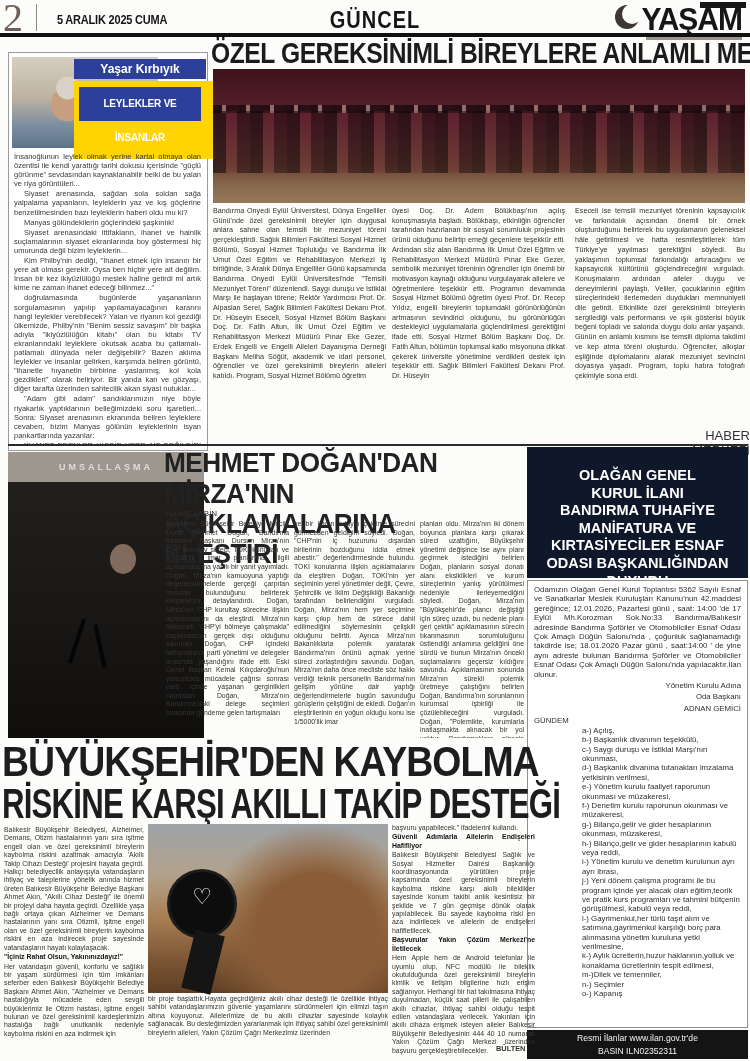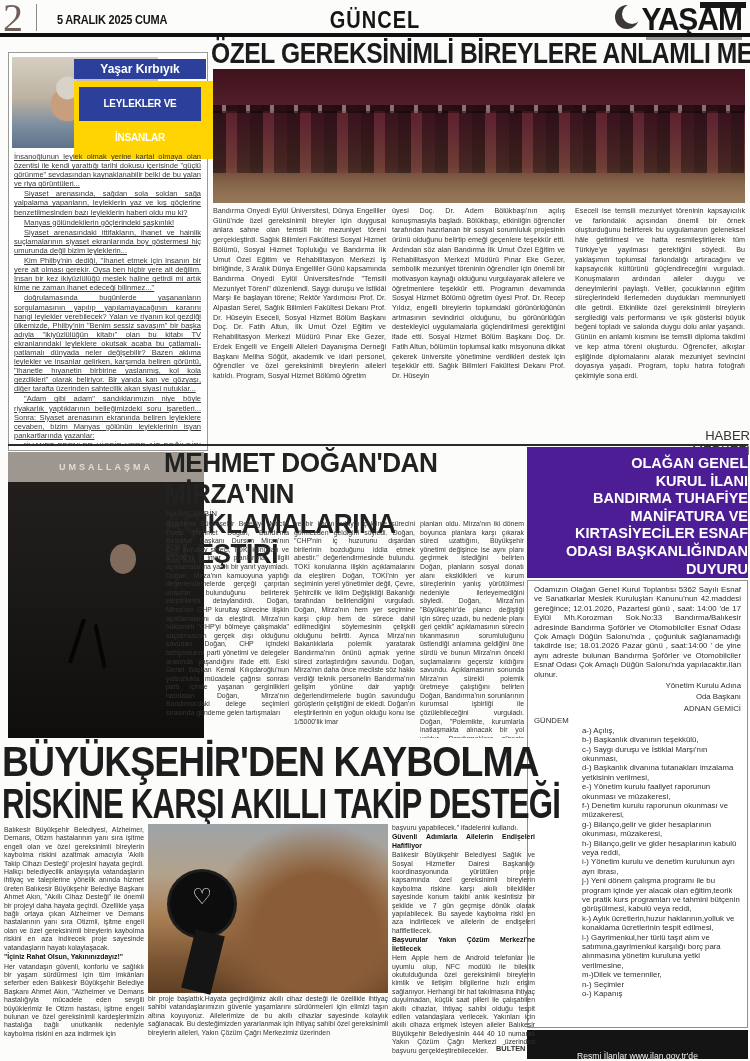--- a/index.html
+++ b/index.html
@@ -27,21 +27,21 @@
     background:
       radial-gradient(circle at 38% 34%,#d9d2c9 10%,rgba(0,0,0,0) 11%),
       radial-gradient(circle at 38% 52%,#c89f7e 16%,rgba(0,0,0,0) 17%),
       linear-gradient(180deg,#d6cfc2 0%,#bdb2a0 45%,#7d8ea0 75%,#5d728a 100%);}
   .op-author{left:74px;top:59px;width:132px;height:20px;background:#2b3f9b;color:#fff;
     font-size:12px;font-weight:bold;text-align:center;line-height:20px;}
   .op-title-wrap{left:74px;top:81px;width:132px;height:46px;background:#ffd400;padding:16px;}
   .op-title-inner{position:absolute;left:5px;top:6px;width:122px;height:34px;background:#2b3f9b;color:#fff;
     font-size:10px;font-weight:bold;text-align:center;line-height:34px;letter-spacing:-.2px;}
   .op-body{left:14px;top:152px;width:187px;height:292px;font-size:7.5px;line-height:9.1px;color:#3a3a3a;}
-  .op-body p{margin:0 0 1px 0;text-indent:10px;text-decoration:underline;}
+  .op-body p{margin:0 0 1px 0;text-indent:10px;}
   .op-body p.noindent{text-indent:0;}
   
   .a1-headline{left:211px;top:36px;width:537px;height:30px;font-size:28px;font-weight:bold;
     letter-spacing:-.5px;transform:scale(.88,1.08);transform-origin:left top;color:#1b1b1b;white-space:nowrap;}
   .a1-photo{left:213px;top:69px;width:532px;height:134px;
     background:linear-gradient(180deg,#3f121c 0%,#5a2430 40%,#6e4436 72%,#8a6a4e 88%,#96785a 100%);}
   .a1-figures{position:absolute;left:0;top:42px;width:100%;height:62px;
     background:repeating-linear-gradient(90deg,rgba(15,4,8,.55) 0 13px,rgba(110,40,52,.28) 13px 24px,rgba(30,8,14,.5) 24px 37px);}
   .a1-caps{position:absolute;left:0;top:36px;width:100%;height:8px;
     background:repeating-linear-gradient(90deg,rgba(0,0,0,.55) 0 9px,rgba(205,185,170,.5) 9px 13px,rgba(0,0,0,.5) 13px 24px);}
@@ -55,29 +55,29 @@
     font-size:9px;font-weight:bold;letter-spacing:3px;text-align:center;line-height:30px;opacity:.85;}
   .a2-face{position:absolute;left:52%;top:32%;width:26px;height:30px;border-radius:50%;background:#8d7465;opacity:.9;}
   .a2-mic{position:absolute;left:34%;top:58%;width:4px;height:46px;background:#050505;transform:rotate(18deg);}
   .a2-mic2{position:absolute;left:46%;top:60%;width:4px;height:44px;background:#050505;transform:rotate(-12deg);}
   .a2-headline{left:164px;top:448px;width:360px;font-size:27px;font-weight:bold;line-height:29px;
     letter-spacing:-.5px;transform:scale(.97,1.05);transform-origin:left top;color:#222;}
   .a2-byline{left:166px;top:509px;font-size:8px;font-weight:normal;color:#2e2e2e;}
   .a2-col{top:520px;height:218px;font-size:6.9px;line-height:8.6px;color:#333;}
   .a2-c1{left:166px;width:123px;} .a2-c2{left:294px;width:121px;} .a2-c3{left:420px;width:104px;}
   
-  .no-head{left:527px;top:447px;width:221px;height:131px;background:#4c1d95;color:#fff;
-    text-align:right;font-weight:bold;font-size:14.5px;line-height:17.6px;padding-top:8px;box-sizing:border-box;}
+  .no-head{left:527px;top:447px;width:221px;height:131px;background:#0f172a;color:#fff;
+    text-align:center;font-weight:bold;font-size:14.5px;line-height:17.6px;padding-top:20px;box-sizing:border-box;}
   .no-body{left:527px;top:580px;width:221px;height:448px;border:1px solid #8f8f8f;background:#fff;
     box-sizing:border-box;padding:4px 6px;font-size:7.8px;line-height:9.4px;color:#2e2e2e;}
   .no-sig{text-align:right;margin-top:2px;}
   .no-agenda-title{margin-top:3px;}
   .no-item{margin:0;padding-left:48px;}
   .no-foot{left:527px;top:1030px;width:221px;height:29px;background:#141414;color:#f2f2f2;
-    text-align:center;font-size:8.6px;line-height:13px;padding-top:20px;box-sizing:border-box;}
+    text-align:center;font-size:8.6px;line-height:13px;padding-top:2px;box-sizing:border-box;}
   
   .a3-line{left:2px;width:535px;font-weight:bold;color:#1d1d1d;white-space:nowrap;}
   .a3-l1{top:737px;font-size:39px;transform:scale(.96,1.1);transform-origin:left top;letter-spacing:-1px;}
   .a3-l2{top:779px;font-size:39px;transform:scale(.80,1.1);transform-origin:left top;letter-spacing:-1px;}
   .a3-col{font-size:6.9px;line-height:8.4px;color:#333;}
   .a3-left{left:4px;top:826px;width:140px;height:231px;}
   .a3-sub{font-weight:bold;color:#111;margin:1px 0;}
   .a3-photo{left:148px;top:824px;width:240px;height:169px;
     background:
       radial-gradient(circle at 70% 65%,#8a5d38 30%,rgba(0,0,0,0) 55%),
@@ -169,22 +169,22 @@
     <div class="no-item">a-) Açılış,</div>
     <div class="no-item">b-) Başkanlık divanının teşekkülü,</div>
     <div class="no-item">c-) Saygı duruşu ve İstiklal Marşı'nın okunması,</div>
     <div class="no-item">d-) Başkanlık divanına tutanakları imzalama yetkisinin verilmesi,</div>
     <div class="no-item">e-) Yönetim kurulu faaliyet raporunun okunması ve müzakeresi,</div>
     <div class="no-item">f-) Denetim kurulu raporunun okunması ve müzakeresi,</div>
     <div class="no-item">g-) Bilanço,gelir ve gider hesaplarının okunması, müzakeresi,</div>
     <div class="no-item">h-) Bilanço,gelir ve gider hesaplarının kabulü veya reddi,</div>
     <div class="no-item">i-) Yönetim kurulu ve denetim kurulunun ayrı ayrı ibrası,</div>
     <div class="no-item">j-) Yeni dönem çalışma programı ile bu program içinde yer alacak olan eğitim,teorik ve pratik kurs programları ve tahmini bütçenin görüşülmesi, kabulü veya reddi,</div>
+    <div class="no-item">l-) Gayrimenkul,her türlü taşıt alım ve satımına,gayrimenkul karşılığı borç para alınmasına yönetim kuruluna yetki verilmesine,</div>
     <div class="no-item">k-) Aylık ücretlerin,huzur haklarının,yolluk ve konaklama ücretlerinin tespit edilmesi,</div>
-    <div class="no-item">l-) Gayrimenkul,her türlü taşıt alım ve satımına,gayrimenkul karşılığı borç para alınmasına yönetim kuruluna yetki verilmesine,</div>
     <div class="no-item">m-)Dilek ve temenniler,</div>
     <div class="no-item">n-) Seçimler</div>
     <div class="no-item">o-) Kapanış</div>
   </div>
   <div class="abs no-foot">
     <div>Resmi İlanlar    www.ilan.gov.tr'de</div>
     <div>BASIN    ILN02352311</div>
   </div>
 
   <div class="abs a3-line a3-l1">BÜYÜKŞEHİR'DEN  KAYBOLMA</div>

